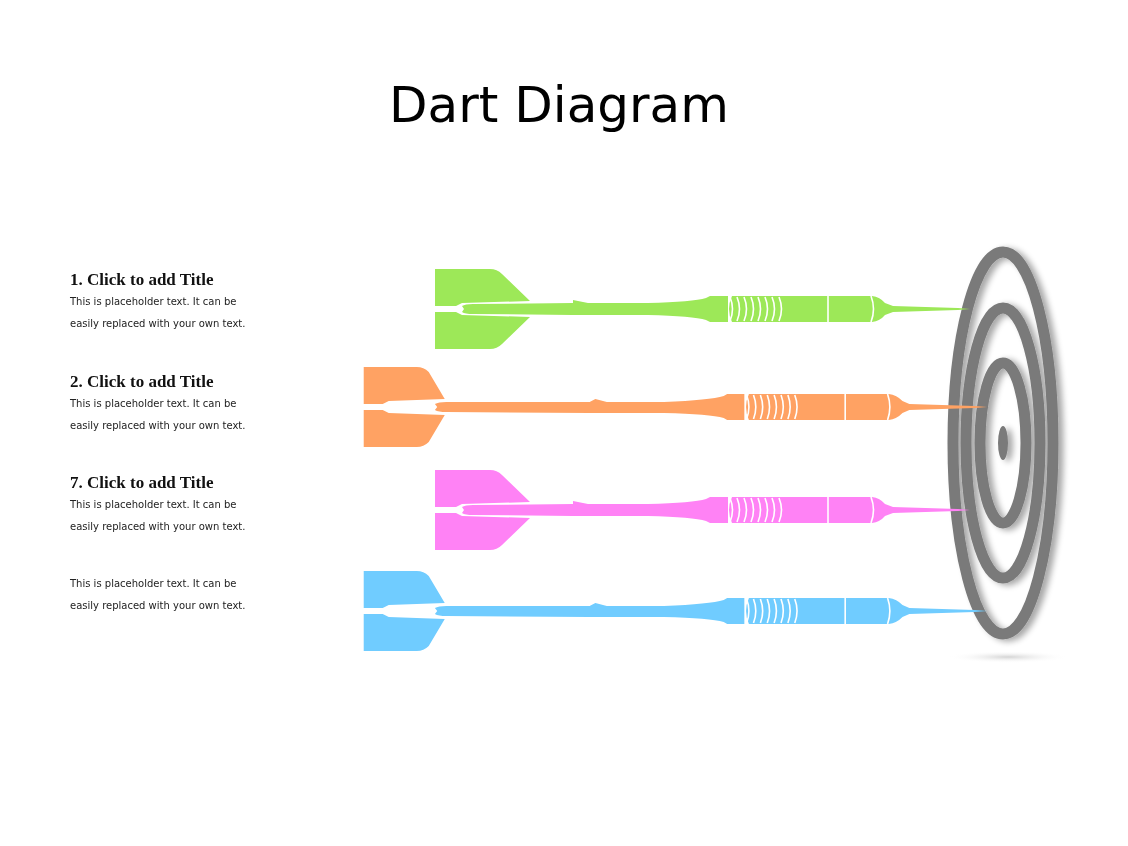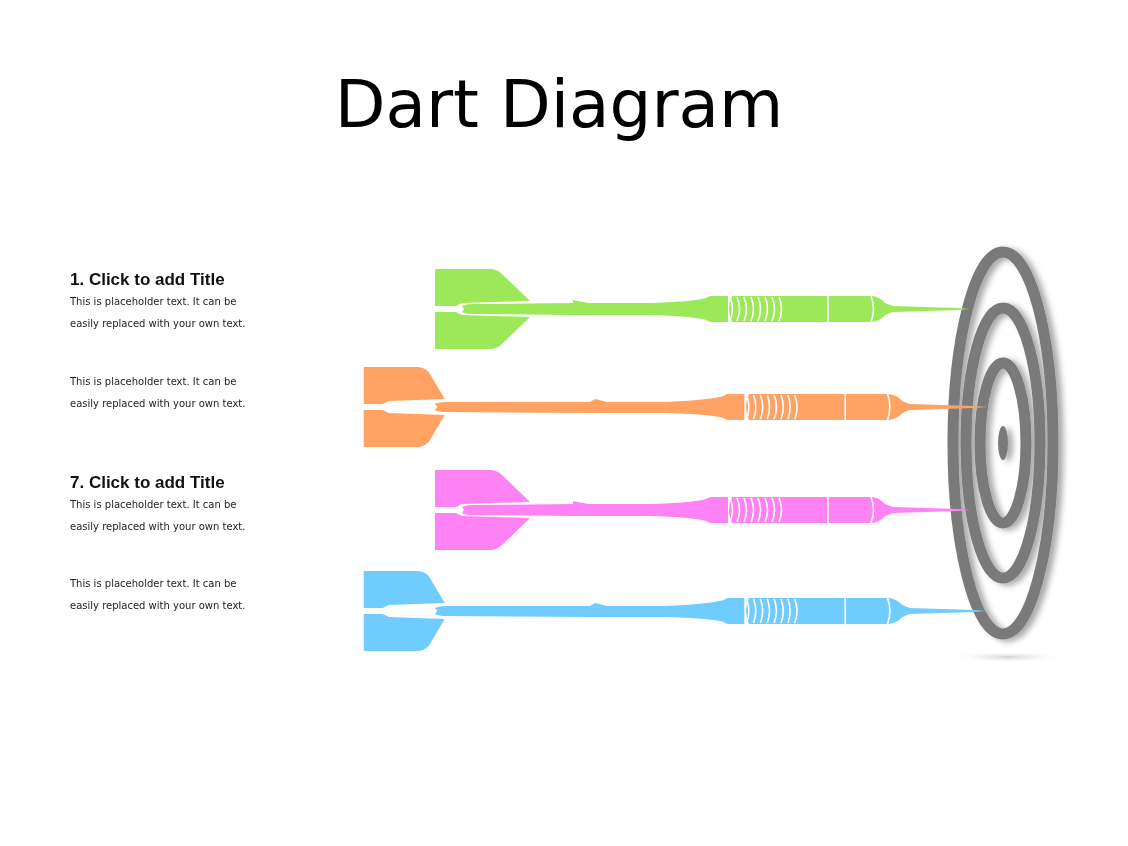--- a/index.html
+++ b/index.html
@@ -1,37 +1,38 @@
 <!DOCTYPE html>
 <html><head>
 <meta charset="utf-8">
 <style>
   html, body { margin: 0; padding: 0; background: #ffffff; }
   body { width: 1128px; height: 846px; position: relative; overflow: hidden; font-family: "Liberation Sans", "DejaVu Sans", sans-serif; }
   .slide-title {
     position: absolute; left: 0; top: 70px; width: 1118px; text-align: center;
     font-family: "DejaVu Sans", "Liberation Sans", sans-serif;
-    font-size: 66px; color: #000; letter-spacing: 0px; line-height: 70px;
+    font-size: 50px; color: #000; letter-spacing: 0px; line-height: 70px;
   }
   .item { position: absolute; left: 70px; width: 290px; color: #222; }
-  .item-title { font-family: Liberation Sans, sans-serif; font-weight: bold; font-size: 17px; line-height: 22px; color: #111; }
+  .item-title { font-family: Liberation Serif, serif; font-weight: bold; font-size: 17px; line-height: 22px; color: #111; }
   .item-body { font-family: "DejaVu Sans", sans-serif; font-size: 10px; line-height: 22px; color: #222; white-space: nowrap; }
   svg.art { position: absolute; left: 0; top: 0; }
 </style>
 </head>
 <body>
 
 <div class="slide-title">Dart Diagram</div>
 
 <div class="item" style="top:269px;">
   <div class="item-title">1. Click to add Title</div>
   <div class="item-body">This is placeholder  text. It can be</div>
   <div class="item-body">easily replaced  with your own text.</div>
 </div>
 <div class="item" style="top:371px;">
+  <div class="item-title">2. Click to add Title</div>
   <div class="item-body">This is placeholder  text. It can be</div>
   <div class="item-body">easily replaced  with your own text.</div>
 </div>
 <div class="item" style="top:472px;">
   <div class="item-title">7. Click to add Title</div>
   <div class="item-body">This is placeholder  text. It can be</div>
   <div class="item-body">easily replaced  with your own text.</div>
 </div>
 <div class="item" style="top:573px;">
   <div class="item-body">This is placeholder  text. It can be</div>

